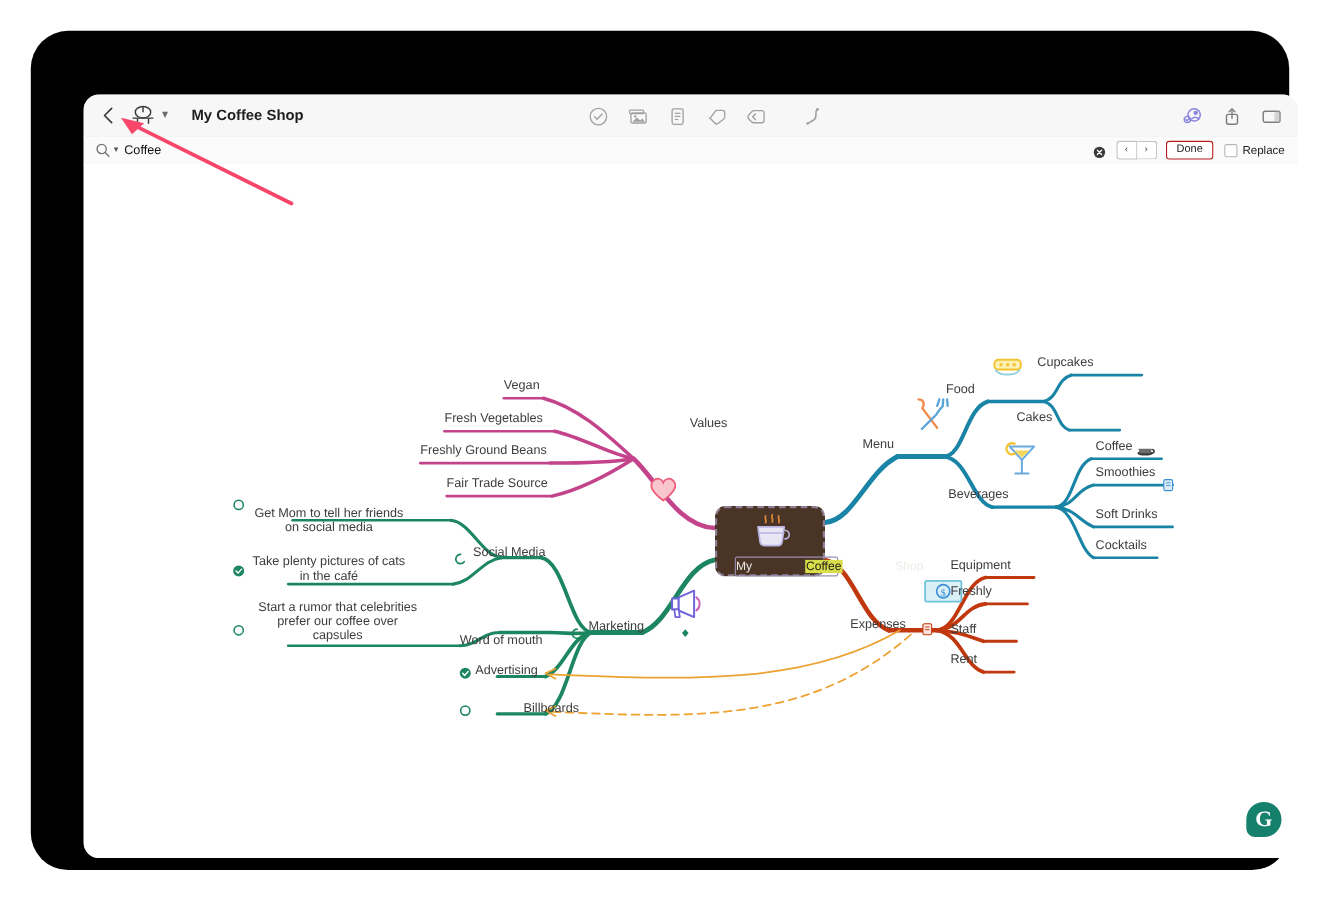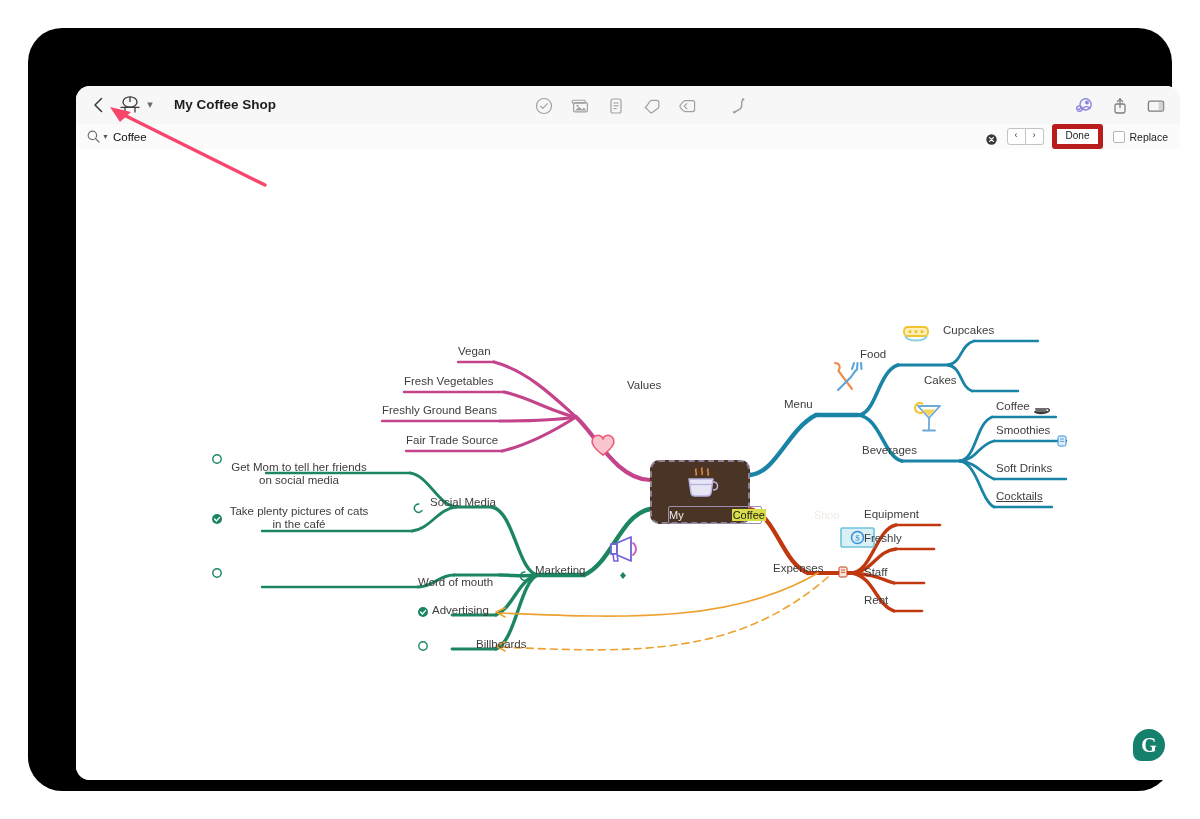--- a/index.html
+++ b/index.html
@@ -50,21 +50,21 @@
     padding:0;height:20px;
   }
   #find-clear{width:11px;height:11px;margin-right:10px;cursor:pointer;}
   .navbtn{
     width:17px;height:15px;border:1px solid #c3c3c3;background:#fff;
     font-size:9px;line-height:13px;text-align:center;color:#333;cursor:pointer;
   }
   .navbtn.l{border-radius:3px 0 0 3px;}
   .navbtn.r{border-radius:0 3px 3px 0;border-left:none;margin-right:8px;}
   #done-btn{
-    height:15px;padding:0 9px;border:5px solid #b91c1c;border-radius:3px;background:#fff;
+    height:15px;padding:0 9px;border:1px solid #b91c1c;border-radius:3px;background:#fff;
     font-size:10px;line-height:14px;color:#222;cursor:pointer;margin-right:10px;
   }
   #replace-wrap{display:flex;align-items:center;gap:4px;margin-right:12px;cursor:pointer;}
   #replace-box{width:10px;height:10px;border:1px solid #b6b6b6;border-radius:2px;background:#fff;}
   #replace-label{font-size:10.5px;color:#222;}
 
   
   #canvas{position:absolute;left:0;top:63px;width:1104px;height:631px;background:#fff;}
   #map{position:absolute;left:0;top:0;width:1104px;height:631px;}
 
@@ -396,33 +396,34 @@
       <div class="nodetext" style="left:330px;top:285px;">Fair Trade Source</div>
 
       <div class="nodetext" style="left:708px;top:249px;">Menu</div>
       <div class="nodetext" style="left:784px;top:199px;">Food</div>
       <div class="nodetext" style="left:848px;top:175px;padding-left:19px;">Cupcakes</div>
       <div class="nodetext" style="left:848px;top:225px;">Cakes</div>
       <div class="nodetext" style="left:786px;top:295px;">Beverages</div>
       <div class="nodetext" style="left:920px;top:251px;">Coffee</div>
       <div class="nodetext" style="left:920px;top:275px;">Smoothies</div>
       <div class="nodetext" style="left:920px;top:313px;">Soft Drinks</div>
-      <div class="nodetext" style="left:920px;top:341px;text-decoration:underline;">Cocktails</div>
+      <div class="nodetext" style="left:920px;top:341px;">Cocktails</div>
 
       <div class="nodetext" style="left:697px;top:413px;">Expenses</div>
       <div class="nodetext" style="left:788px;top:359px;">Equipment</div>
       <div class="nodetext" style="left:788px;top:383px;">Freshly</div>
       <div class="nodetext" style="left:788px;top:417px;">Staff</div>
       <div class="nodetext" style="left:788px;top:445px;text-align:center;">Rent</div>
 
       <div class="nodetext" style="left:459px;top:415px;">Marketing</div>
       <div class="nodetext" style="left:354px;top:347px;">Social Media</div>
       <div class="nodetext multi" style="left:152px;top:312px;width:142px;">Get Mom to tell her friends on social media</div>
       <div class="nodetext multi" style="left:152px;top:356px;width:142px;">Take plenty pictures of cats in the café</div>
       <div class="nodetext" style="left:342px;top:427px;">Word of mouth</div>
+      <div class="nodetext multi" style="left:152px;top:397px;width:158px;">Start a rumor that celebrities prefer our coffee over capsules</div>
       <div class="nodetext" style="left:356px;top:455px;">Advertising</div>
       <div class="nodetext" style="left:356px;top:489px;margin-left:44px;">Billboards</div>
 
       <div id="grammarly">
         <span>G</span>
       </div>
     </div>
   </div>
 </div>
 

